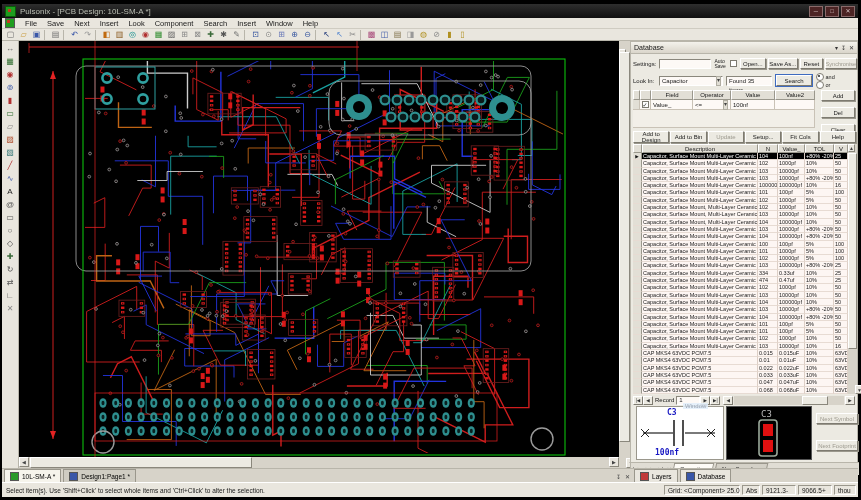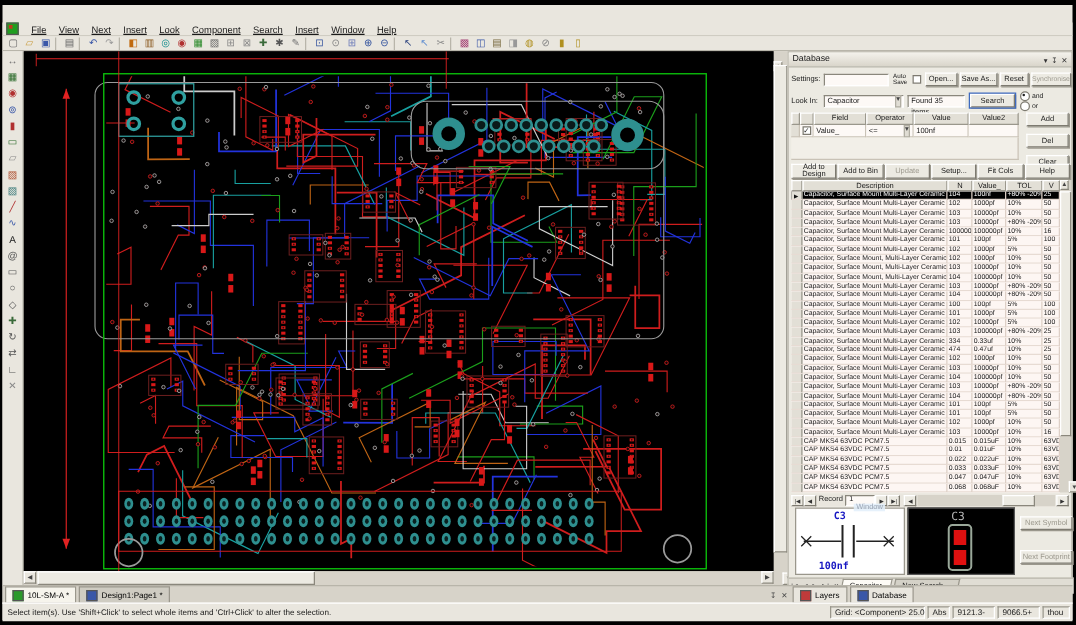--- a/index.html
+++ b/index.html
@@ -14,21 +14,21 @@
   .appicon:after{content:"";position:absolute;left:2px;top:2px;width:3px;height:3px;background:#c23a1f;}
   .titlebar .tspacer{flex:1;}
   .winbtn{width:12px;height:9px;margin-left:2px;background:#4c2424;border:1px solid #8a6a6a;color:#d8c8c8;
           font-size:6px;line-height:8px;text-align:center;}
 
   
   .menubar{position:absolute;left:0;top:14px;width:856px;height:11px;background:#e9e6de;border-bottom:1px solid #cfccc2;
            display:flex;align-items:center;font-size:7.5px;color:#1a1a1a;padding-left:2px;box-sizing:border-box;}
   .mdiicon{width:8px;height:8px;background:#1f9e1f;border:1px solid #555;margin:0 5px 0 1px;position:relative;}
   .mdiicon:after{content:"";position:absolute;left:1px;top:1px;width:3px;height:3px;background:#c23a1f;}
-  .menu-item{padding:0 5px;text-decoration:underline;}
+  .menu-item{padding:0 5px;}
 
   
   .toolbar{position:absolute;left:0;top:25px;width:856px;height:12px;background:#e9e6de;border-bottom:1px solid #b8b5aa;
            display:flex;align-items:center;padding-left:2px;box-sizing:border-box;}
   .tbtn{width:11px;height:11px;font-size:8px;line-height:11px;text-align:center;border:1px solid transparent;}
   .tsep{width:3px;height:10px;border-left:1px solid #b8b5aa;margin:0 1px;}
 
   
   .vtoolbar{position:absolute;left:0;top:37px;width:17px;height:427px;background:#e9e6de;border-right:1px solid #b8b5aa;
             display:flex;flex-direction:column;align-items:center;padding-top:1px;box-sizing:border-box;}
@@ -136,27 +136,38 @@
   [data-name="status-abs"]{width:18px;}
   [data-name="status-x"]{width:34px;}
   [data-name="status-y"]{width:34px;}
   [data-name="status-units"]{width:22px;}
 </style>
 </head>
 <body>
 
 <div class="win" data-name="app-window">
 
+  <div class="titlebar" data-name="title-bar">
+    <span class="appicon" data-name="app-icon"></span>
+    <span data-name="window-title">Pulsonix - [PCB Design: 10L-SM-A *]</span>
+    <span class="tspacer"></span>
+    <span style="display:flex;">
+
+    <span class="winbtn" data-name="minimize-button"><span>─</span></span>
+        <span class="winbtn" data-name="maximize-button"><span>□</span></span>
+        <span class="winbtn" data-name="close-button"><span>✕</span></span>
+      </span>
+  </div>
 
   <div class="menubar" data-name="menu-bar">
     <span class="mdiicon" data-name="document-icon"></span>
     <span style="display:flex;">
 
     <span class="menu-item" data-name="menu-file"><span>File</span></span>
-        <span class="menu-item" data-name="menu-edit"><span>View</span></span>
+        <span class="menu-item" data-name="menu-edit"><span>Save</span></span>
         <span class="menu-item" data-name="menu-view"><span>Next</span></span>
         <span class="menu-item" data-name="menu-insert"><span>Insert</span></span>
         <span class="menu-item" data-name="menu-setup"><span>Look</span></span>
         <span class="menu-item" data-name="menu-utilities"><span>Component</span></span>
         <span class="menu-item" data-name="menu-tools"><span>Search</span></span>
         <span class="menu-item" data-name="menu-output"><span>Insert</span></span>
         <span class="menu-item" data-name="menu-window"><span>Window</span></span>
         <span class="menu-item" data-name="menu-help"><span>Help</span></span>
       </span>
   </div>

